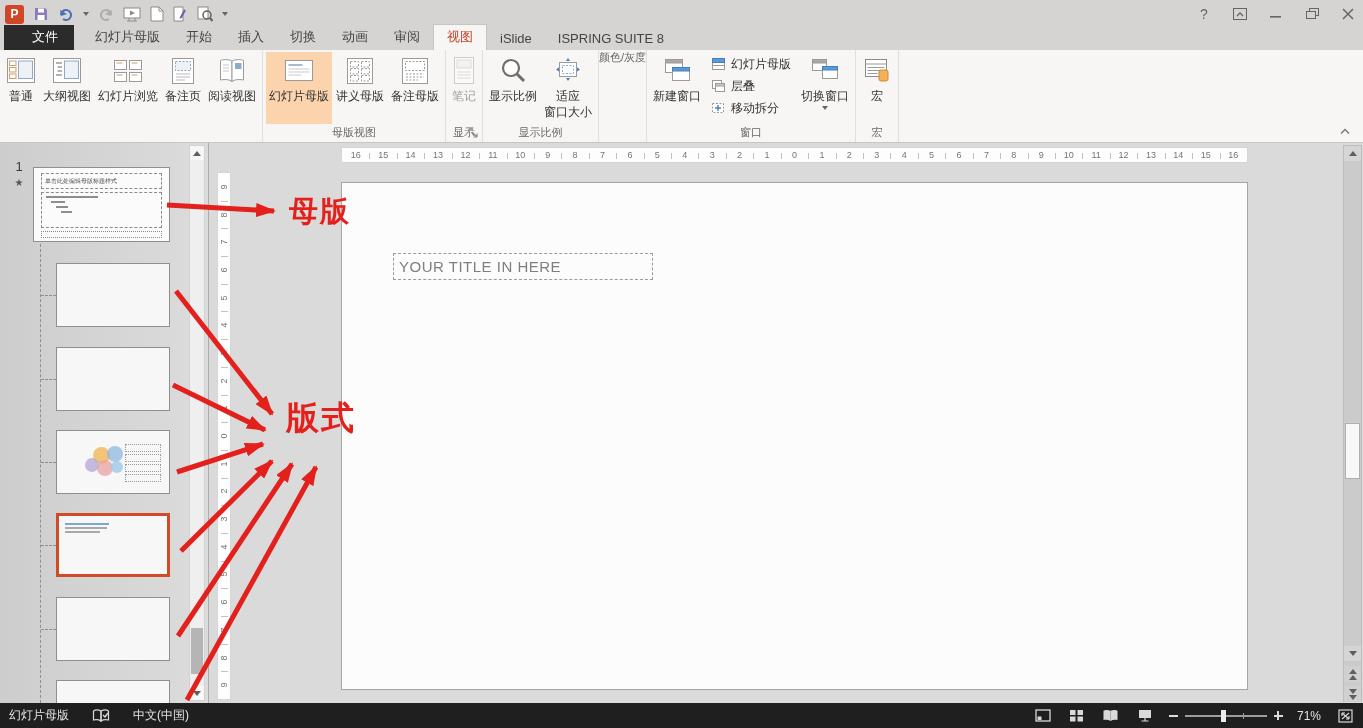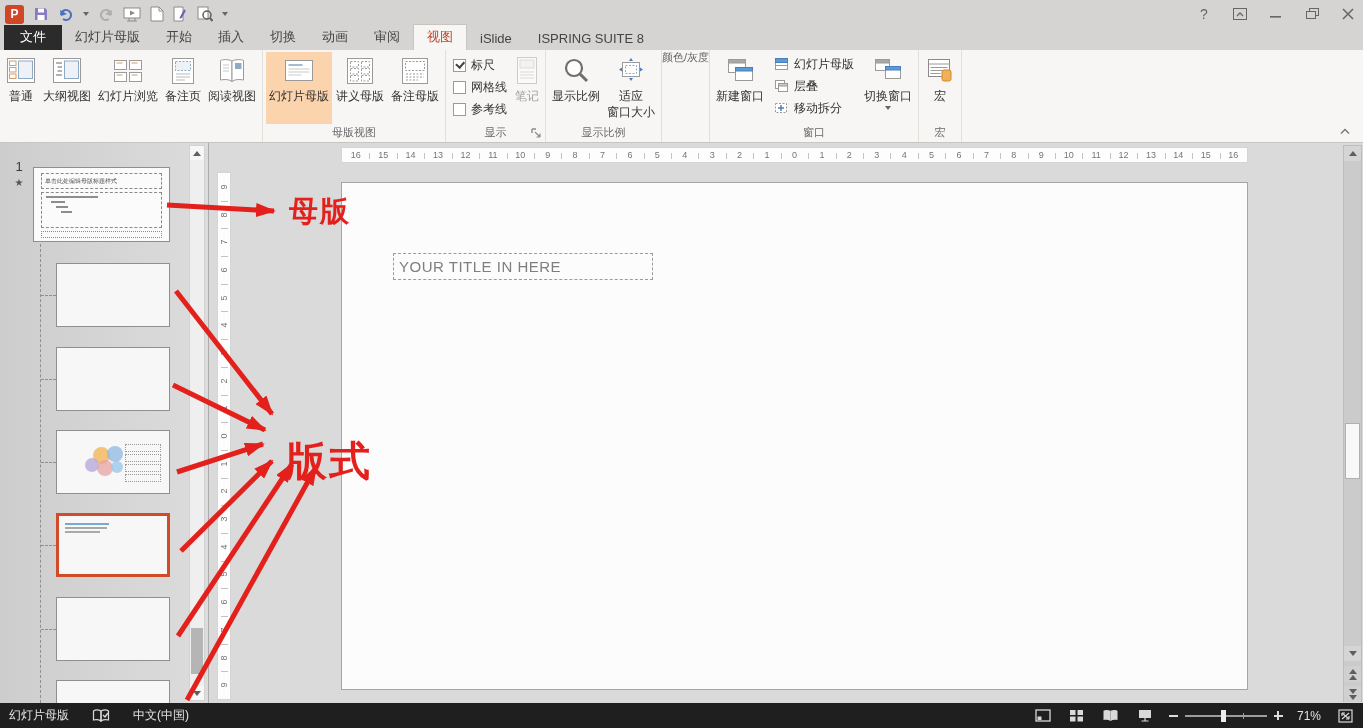--- a/index.html
+++ b/index.html
@@ -18,21 +18,21 @@
   .logo{width:19px;height:19px;background:#d04727;border-radius:3px;color:#fff;font-weight:bold;font-size:12px;display:flex;align-items:center;justify-content:center;}
   .caret{width:0;height:0;border-left:3.5px solid transparent;border-right:3.5px solid transparent;border-top:4px solid #666;display:inline-block;}
   .tbtitle{position:absolute;left:0;right:0;text-align:center;font-size:13px;color:#8a8a8a;pointer-events:none;}
   .winctl{position:absolute;right:6px;top:0;height:28px;display:flex;align-items:center;gap:18px;}
   .winctl span{color:#666;font-size:14px;display:flex;align-items:center;justify-content:center;width:18px;height:18px;}
 
   
   .tabrow{position:absolute;left:0;top:28px;width:1363px;height:22px;background:#d6d4d2;display:flex;align-items:flex-end;}
   #tabs{display:flex;align-items:flex-end;height:22px;padding-left:4px;}
   .tab{font-size:13px;color:#444;padding:3px 13px 4px 13px;cursor:default;white-space:nowrap;}
-  .tab.file{background:#2b2b2b;color:#fff;padding:3px 16px 4px 16px;margin-right:0;}
+  .tab.file{background:#2b2b2b;color:#fff;padding:3px 16px 4px 28px;margin-right:8px;}
   .tab.active{background:#f8f6f5;color:var(--tab_active);border:1px solid #c8c4c0;border-bottom:none;}
   .account{position:absolute;right:6px;top:28px;height:22px;display:flex;align-items:center;gap:6px;font-size:12px;color:#444;}
   .avatar{width:22px;height:20px;background:#a8a8a8;display:flex;align-items:flex-end;justify-content:center;overflow:hidden;}
 
   
   .ribbon{position:absolute;left:0;top:50px;width:1363px;height:93px;background:#f8f6f5;border-bottom:1px solid #c9c5c1;display:flex;}
   .rgroup{height:92px;display:flex;flex-direction:column;border-right:1px solid #e2ded9;position:relative;}
   .gbody{flex:1;display:flex;align-items:flex-start;padding:2px 3px 0 3px;gap:1px;}
   .glabel{height:17px;text-align:center;font-size:11px;color:#696969;line-height:15px;}
   .bigbtn{display:flex;flex-direction:column;align-items:center;padding:3px 3px 0 3px;height:72px;cursor:default;}
@@ -125,21 +125,21 @@
   .ztick{position:absolute;left:58px;top:-2px;width:1px;height:6px;background:#9d9d9d;}
   .zminus{width:9px;height:2px;background:#dcdcdc;}
   .zplus{position:relative;width:9px;height:9px;}
   .zplus::before{content:'';position:absolute;left:0;top:3.5px;width:9px;height:2px;background:#dcdcdc;}
   .zplus::after{content:'';position:absolute;left:3.5px;top:0;width:2px;height:9px;background:#dcdcdc;}
 
   
   #ann-svg{position:absolute;left:0;top:0;width:1363px;height:728px;pointer-events:none;z-index:50;}
   .annlabel{position:absolute;font-weight:bold;z-index:51;pointer-events:none;letter-spacing:2px;}
   #ann-master{left:289px;top:192px;font-size:29px;}
-  #ann-layout{left:286px;top:434px;font-size:41px;}
+  #ann-layout{left:286px;top:396px;font-size:33px;}
 </style>
 </head>
 <body>
 
 <div class="titlebar">
   <div class="qat">
     <span class="qicon logo">P</span>
     <span class="qicon">
       <svg width="16" height="16">
           <path d="M2 2 h10 l2 2 v10 h-12 z" fill="#8a7cc0"></path>
@@ -337,34 +337,20 @@
             </svg>
           </span>
         <span class="blabel">备注母版</span>
       </div>
     </div>
     <div class="glabel">母版视图</div>
   </div>
 
   <div class="rgroup">
     <div class="gbody">
-      <div class="chkcol">
-        <div class="chkrow">
-          <span class="chk checked"></span>
-          <span>标尺</span>
-        </div>
-        <div class="chkrow">
-          <span class="chk"></span>
-          <span>网格线</span>
-        </div>
-        <div class="chkrow">
-          <span class="chk"></span>
-          <span>参考线</span>
-        </div>
-      </div>
       <div class="bigbtn disabled">
         <span class="icon">
             <svg width="24" height="30">
               <rect x="2.5" y="1.5" width="19" height="26" fill="#fff" stroke="#9a9a9a"></rect>
               <rect x="5" y="4" width="14" height="8" fill="#eee" stroke="#bbb"></rect>
               <path d="M5 16 h14 M5 19 h14 M5 22 h14" stroke="#bbb"></path>
             </svg>
           </span>
         <span class="blabel">笔记</span>
       </div>

